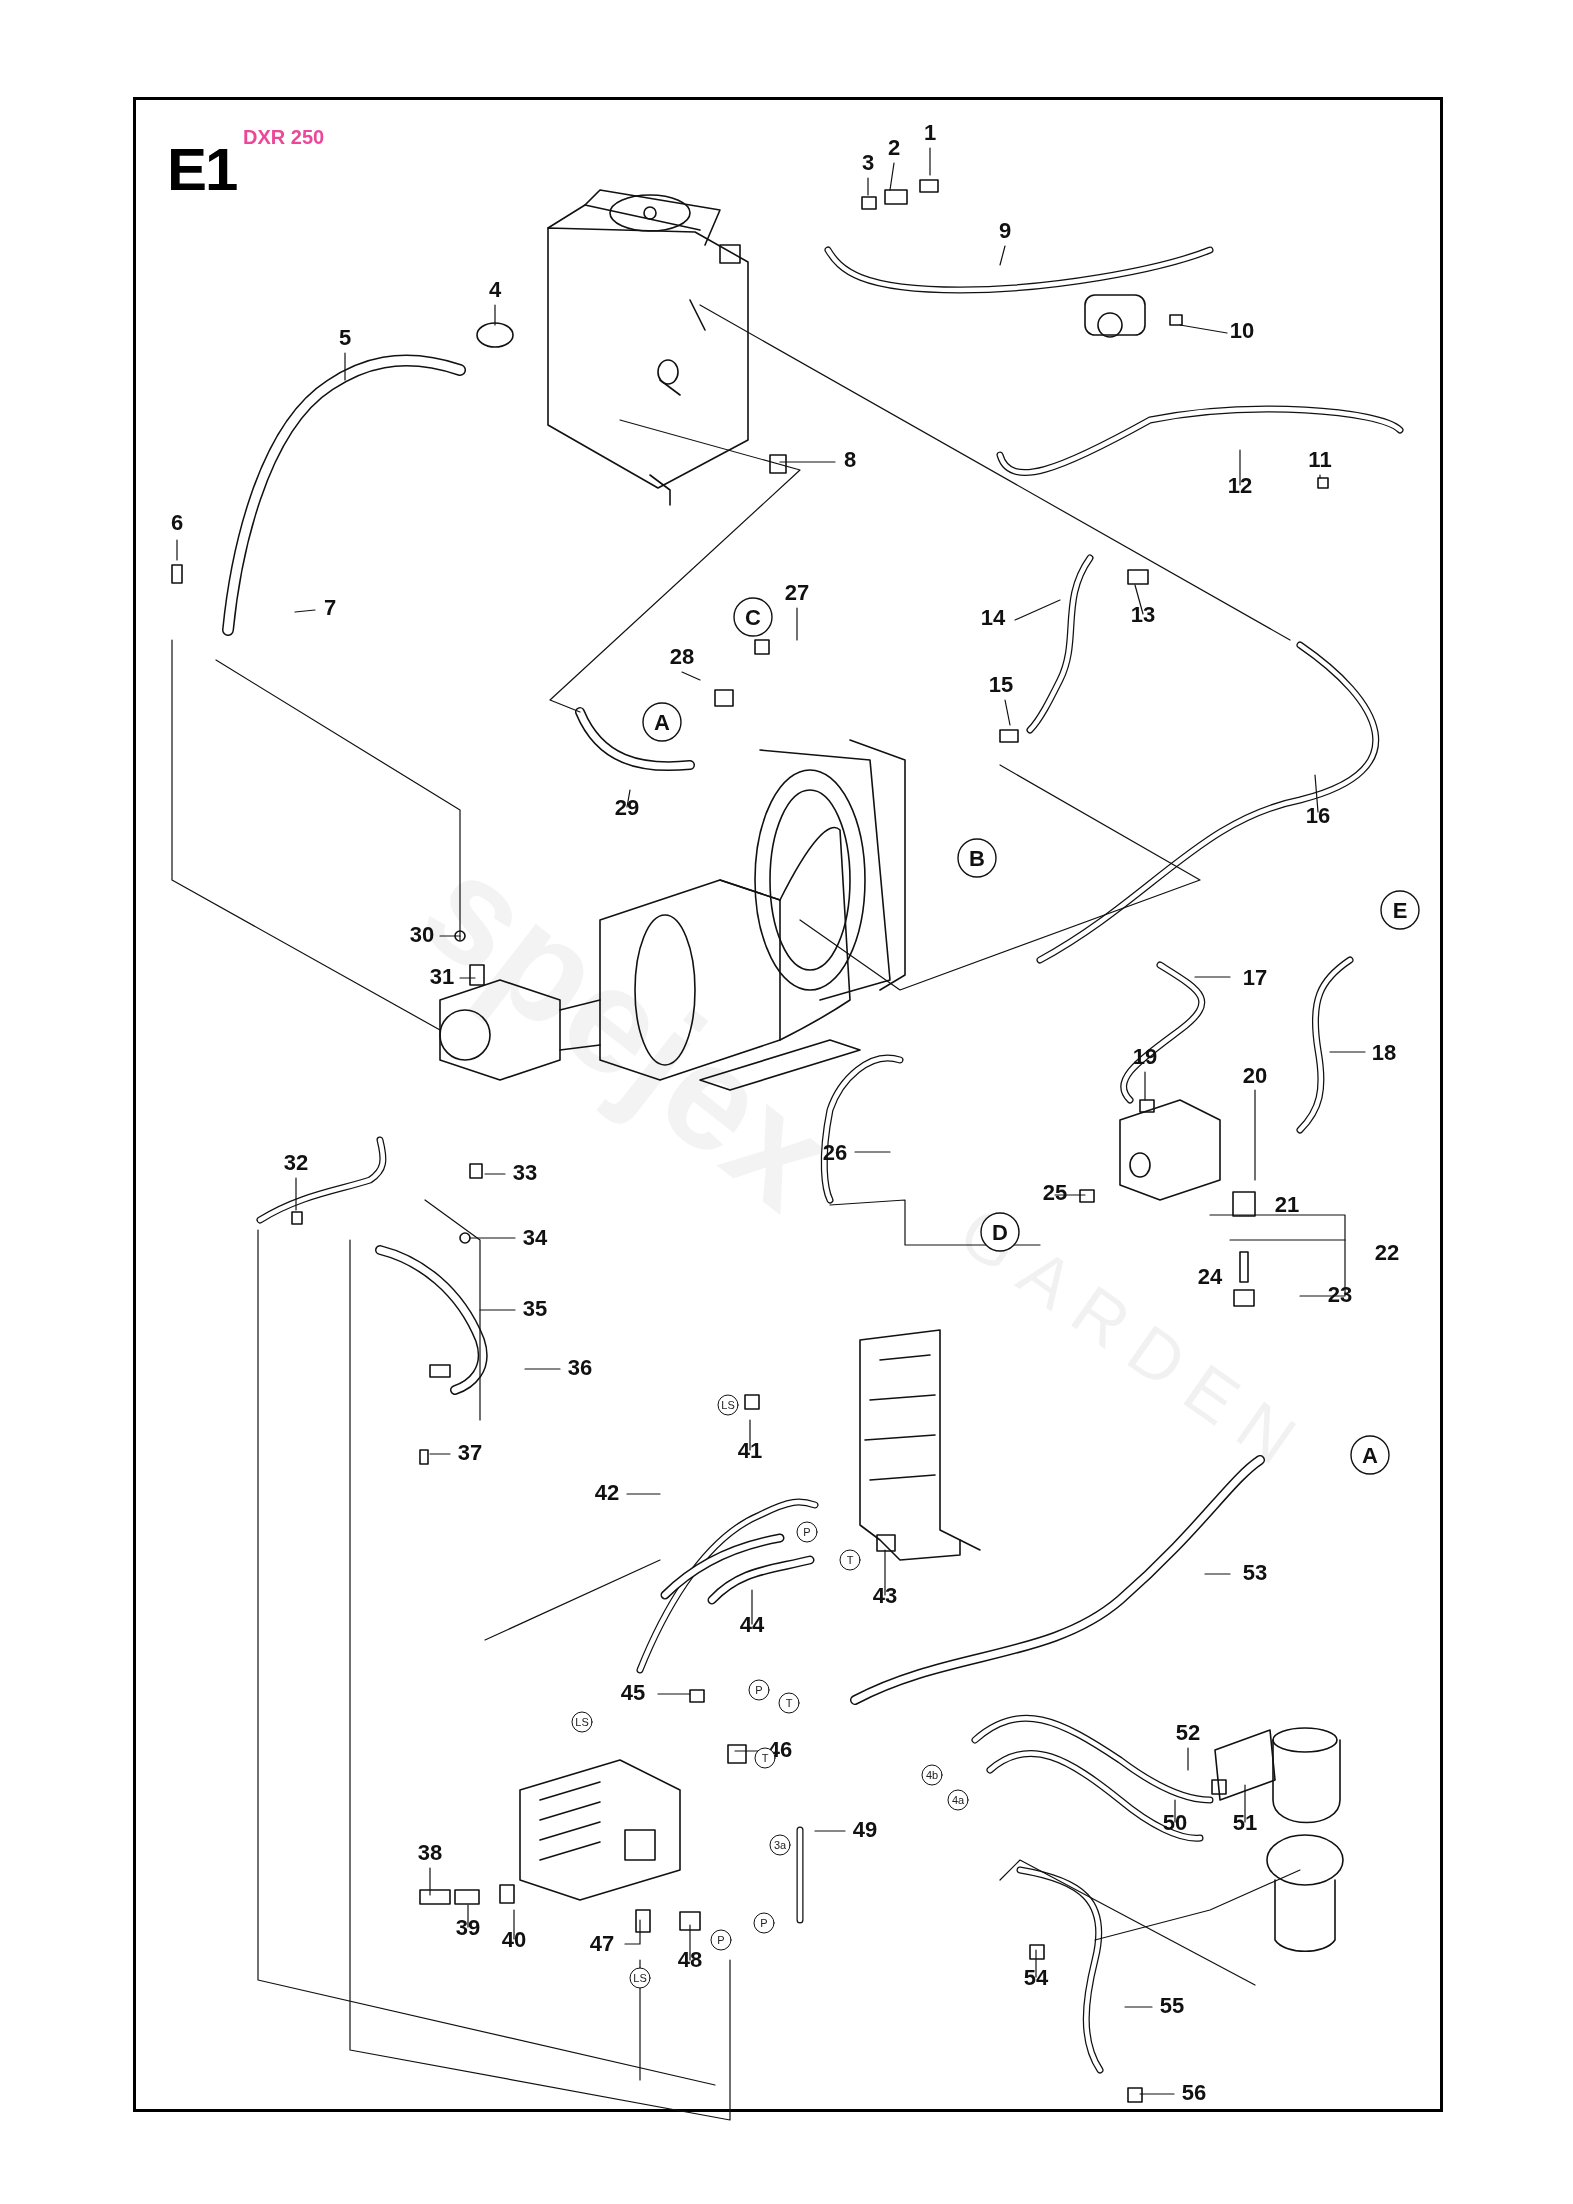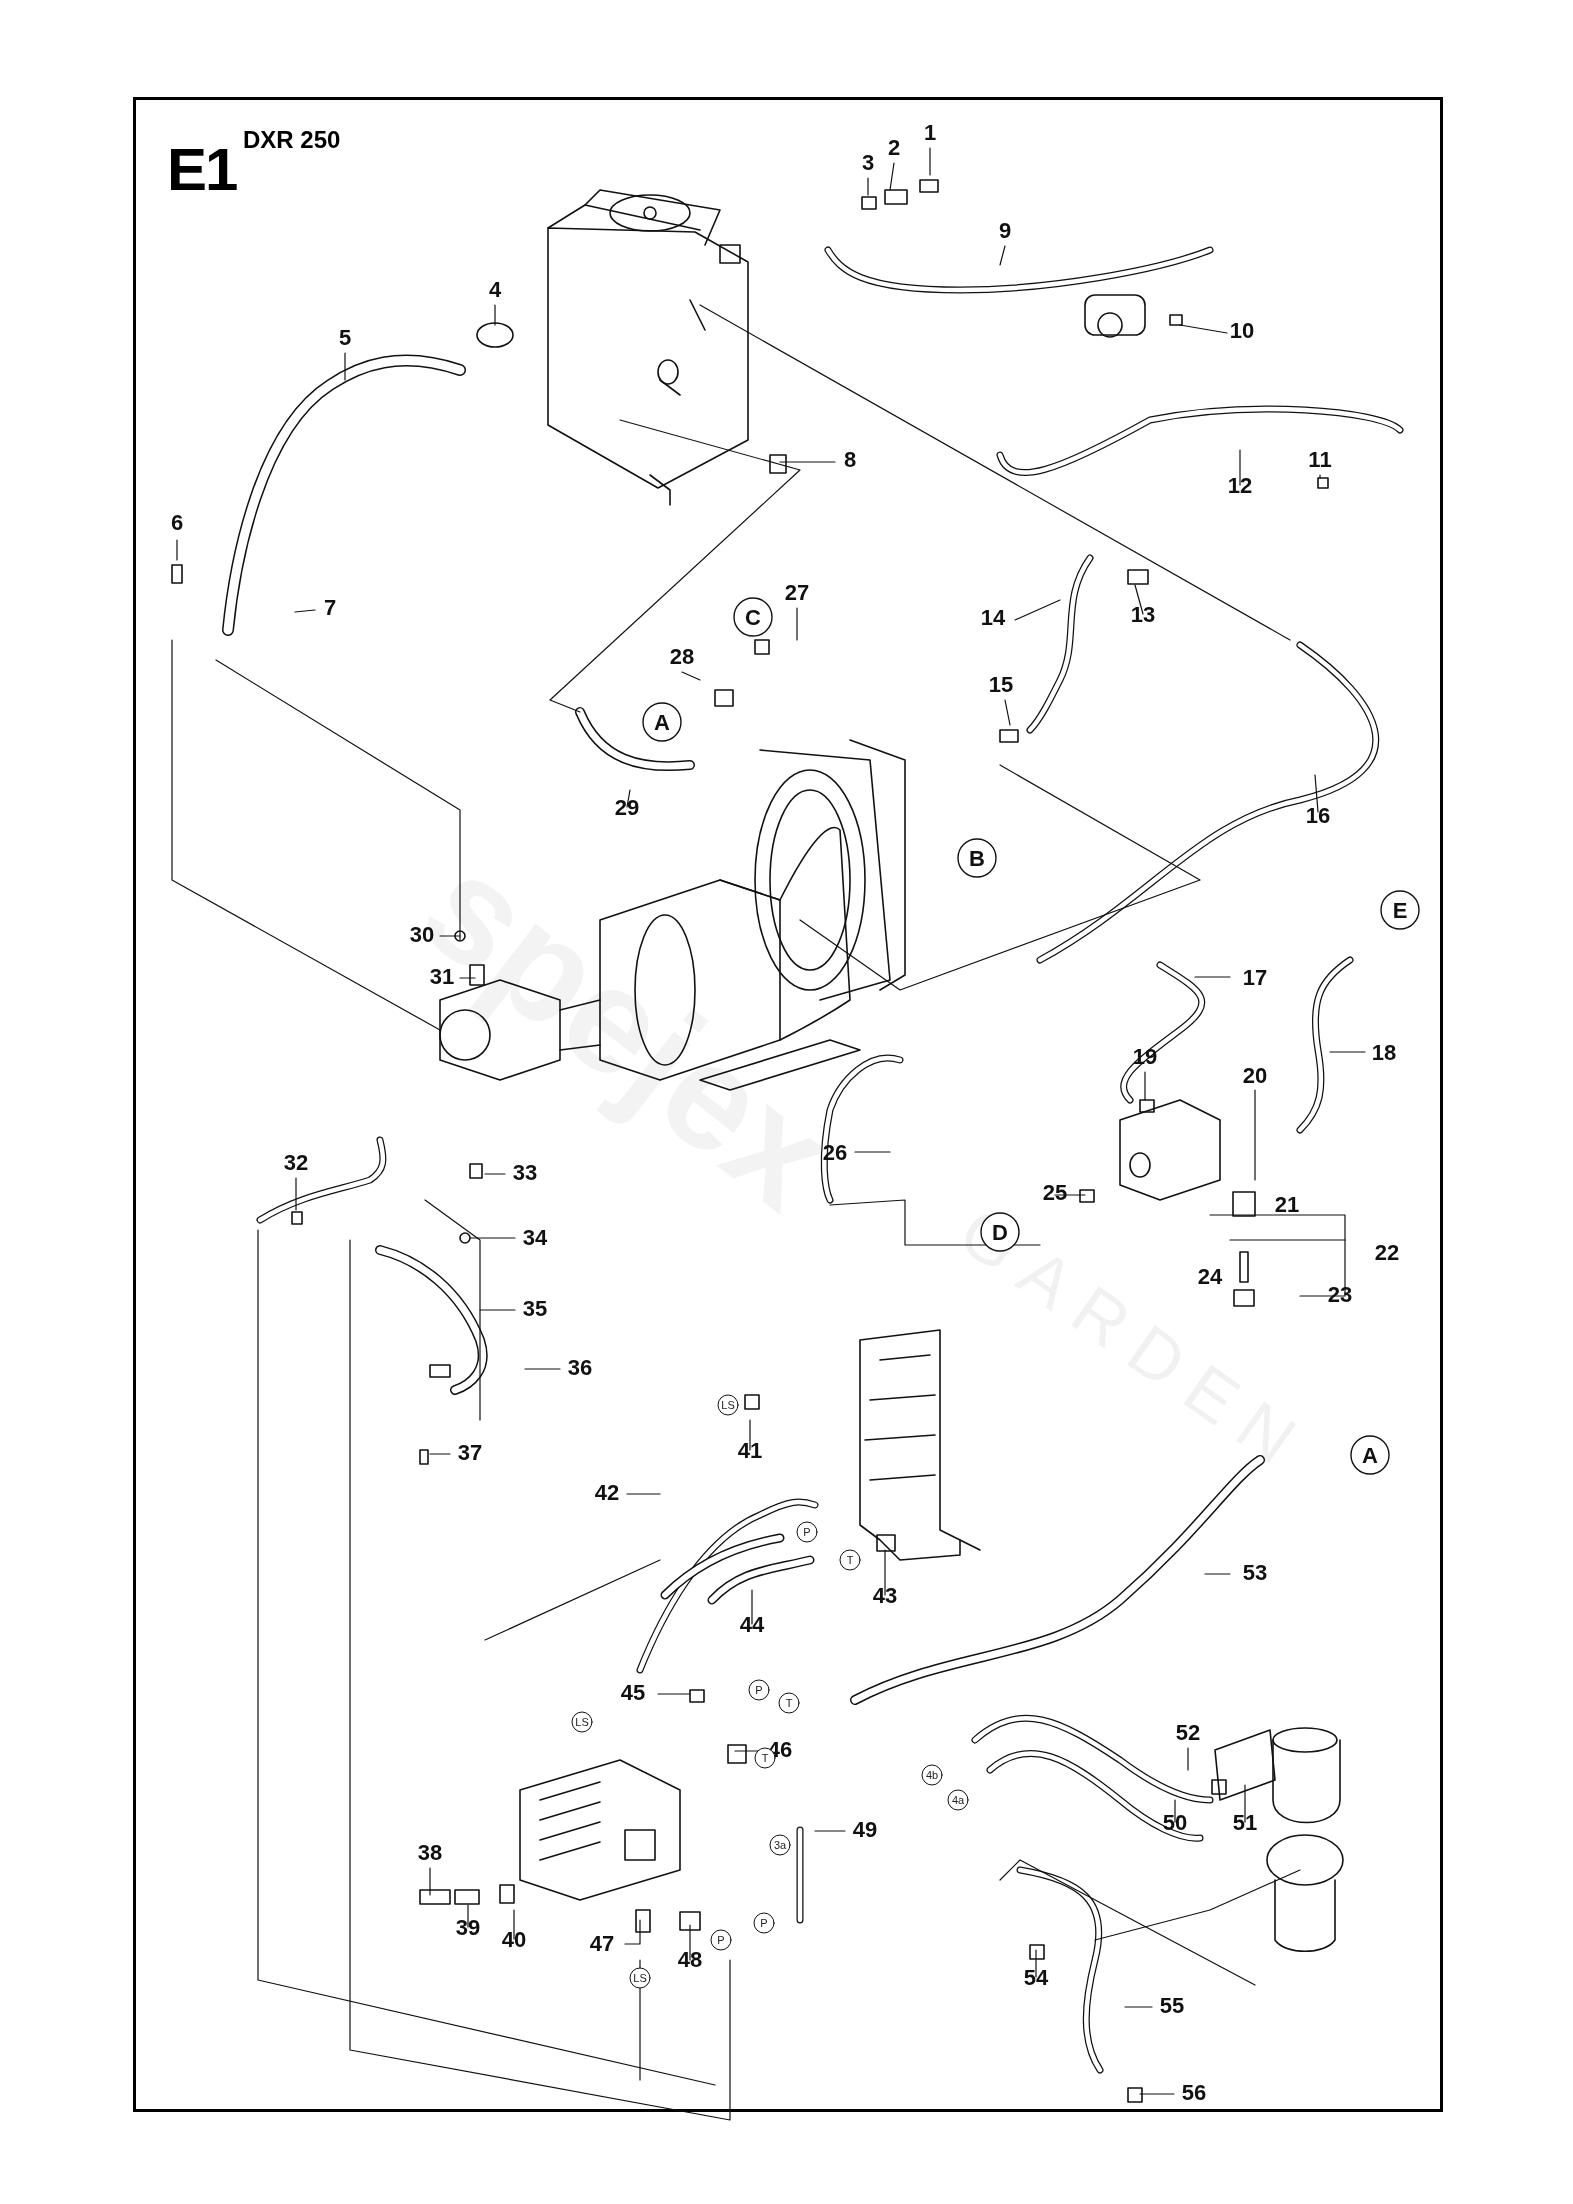--- a/index.html
+++ b/index.html
@@ -1,19 +1,19 @@
 <!DOCTYPE html>
 <html><head>
 <meta charset="utf-8">
 <style>
   html,body{margin:0;padding:0;background:#fff;}
   body{width:1573px;height:2204px;position:relative;overflow:hidden;font-family:"Liberation Sans",sans-serif;}
   #frame{position:absolute;left:133px;top:97px;width:1310px;height:2015px;border:3px solid #000;box-sizing:border-box;}
   #diagram-code{position:absolute;left:160px;top:135px;font-size:60px;font-weight:bold;letter-spacing:-2px;color:#000;margin-left:7px;}
-  #model-name{position:absolute;left:243px;top:126px;font-size:24px;font-weight:bold;color:#000000;text-align:right;}
+  #model-name{position:absolute;left:243px;top:126px;font-size:20px;font-weight:bold;color:#ec4899;text-align:right;}
   svg#art{position:absolute;left:0;top:0;}
   .lbl{font-family:"Liberation Sans",sans-serif;font-weight:bold;font-size:22px;fill:#111;}
   .ref{font-family:"Liberation Sans",sans-serif;font-weight:bold;font-size:22px;fill:#111;}
   .port{font-family:"Liberation Sans",sans-serif;font-size:11px;fill:#222;}
   .wm{font-family:"Liberation Sans",sans-serif;font-size:150px;font-weight:bold;fill:#000;opacity:0.045;}
   .wm2{font-family:"Liberation Sans",sans-serif;font-size:70px;fill:#000;opacity:0.05;letter-spacing:18px;}
 </style>
 </head>
 <body>
 

